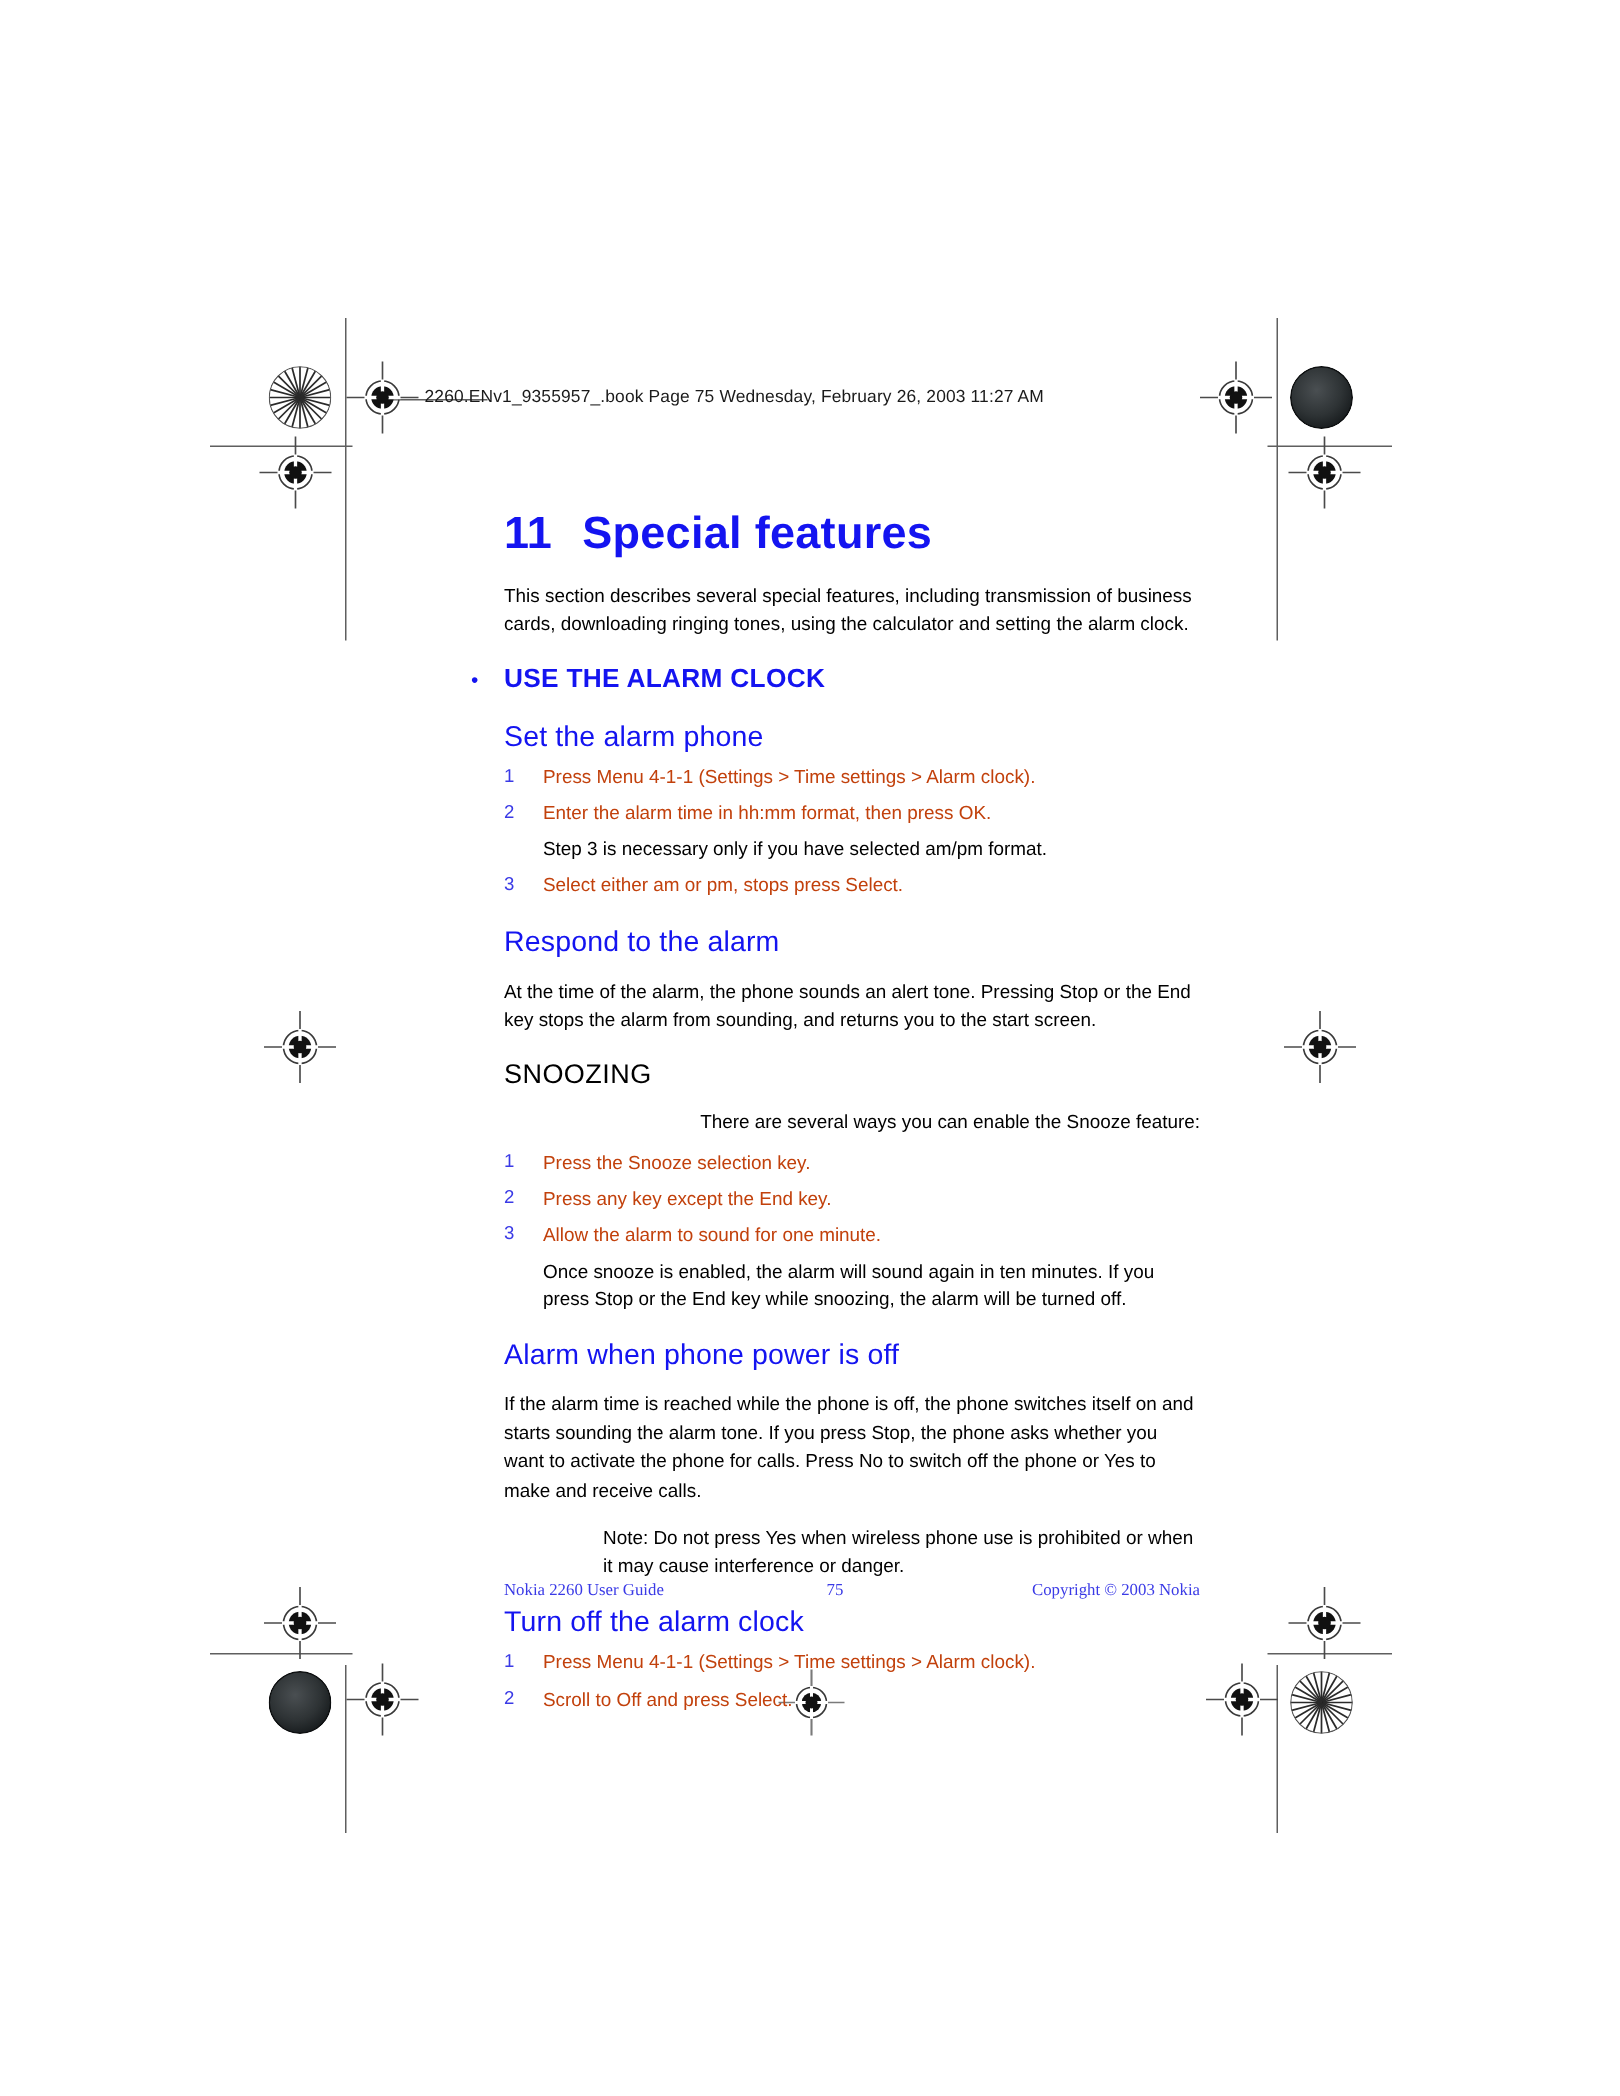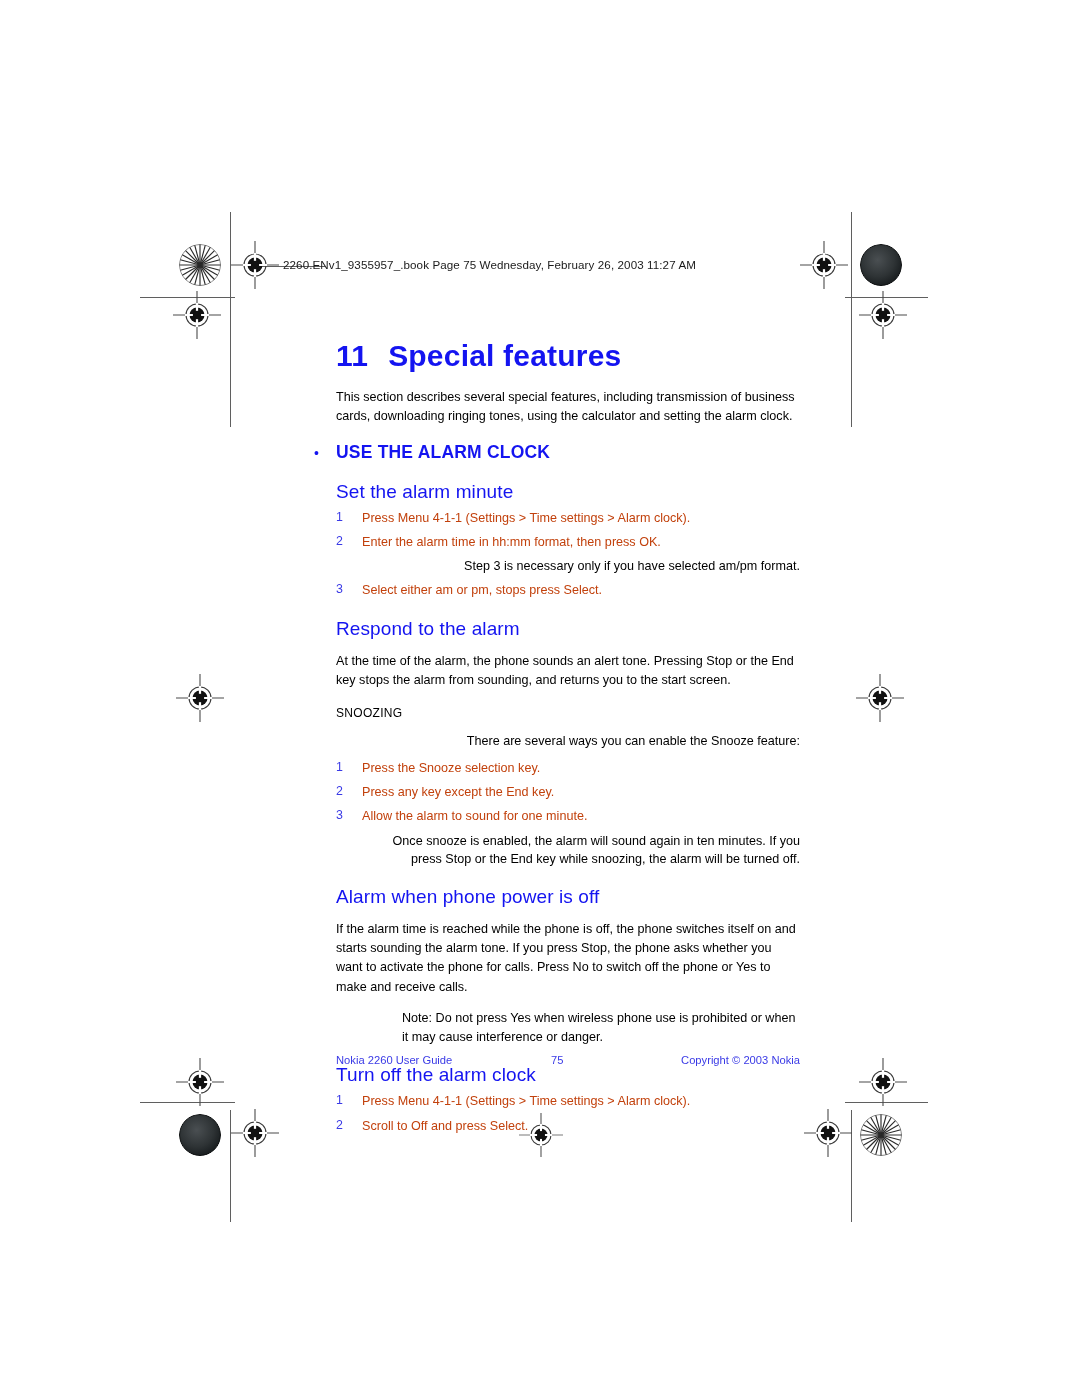--- a/index.html
+++ b/index.html
@@ -108,21 +108,21 @@
     color: #1414f0;
     font-size: 19px;
     font-weight: normal;
     margin: 19px 0 6px 0;
     letter-spacing: 0.1px;
     line-height: 1.1;
   }
 
   h4.micro {
     color: #000000;
-    font-size: 12px;
+    font-size: 18px;
     font-weight: normal;
     margin: 16px 0 3px 0;
     letter-spacing: 0.3px;
   }
 
   ol.steps {
     list-style: none;
     margin: 0 0 6px 0;
     padding: 0;
   }
@@ -140,40 +140,40 @@
   }
   ol.steps li .txt {
     color: #c2410c;
     flex: 1 1 auto;
   }
   .step-note {
     color: #000000;
     font-size: 12.6px;
     line-height: 1.45;
     margin: 0 0 6px 26px;
-    text-align: right;
   }
 
   p.note {
     color: #000000;
     font-size: 12.6px;
     line-height: 1.5;
     margin: 12px 0 12px 66px;
   }
 
   
   .footer {
     position: absolute;
     left: 336px;
     top: 1054px;
     width: 464px;
     font-size: 11.2px;
     color: #3a3ae6;
     display: flex;
     align-items: baseline;
+    font-family: Liberation Serif, serif;
   }
   .footer .fl { flex: 0 0 215px; text-align: left; }
   .footer .fc { flex: 0 0 75px; text-align: left; }
   .footer .fr { flex: 1 1 auto; text-align: right; }
 </style>
 </head>
 <body>
 
 <div id="page">
 
@@ -414,21 +414,21 @@
       <span class="num">11</span><span>Special features</span>
     </h1>
 
     <p class="body">This section describes several special features, including transmission of business cards, downloading ringing tones, using the calculator and setting the alarm clock.</p>
 
     <div class="section-head">
       <span class="bullet">•</span>
       <h2>USE THE ALARM CLOCK</h2>
     </div>
 
-    <h3 class="sub">Set the alarm minute</h3>
+    <h3 class="sub">Set the alarm phone</h3>
     <ol class="steps">
       <li>
         <span class="mark">1</span>
         <span class="txt">Press Menu 4-1-1 (Settings &gt; Time settings &gt; Alarm clock).</span>
       </li>
       <li>
         <span class="mark">2</span>
         <span class="txt">Enter the alarm time in hh:mm format, then press OK.</span>
       </li>
     </ol>

